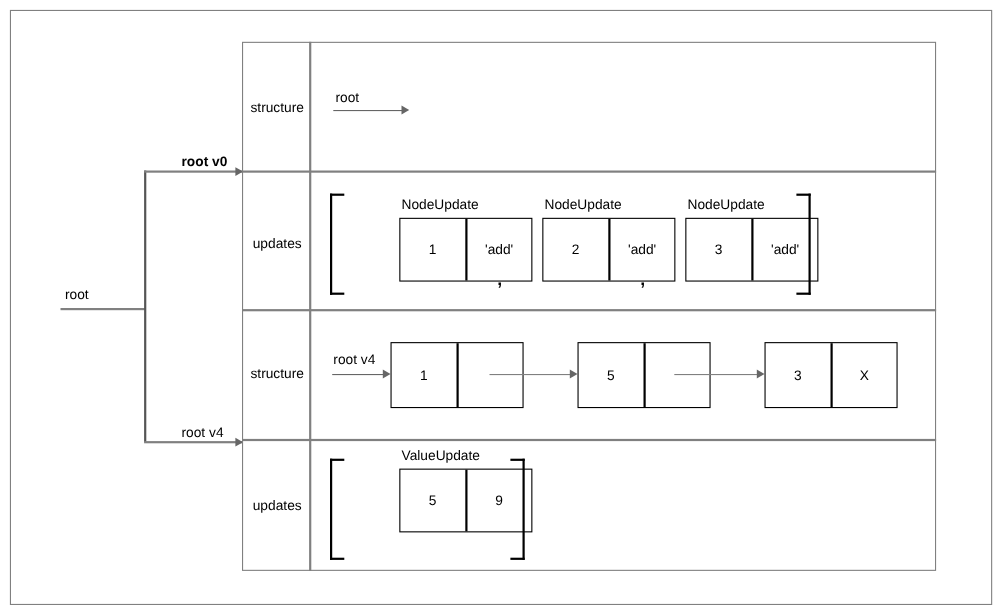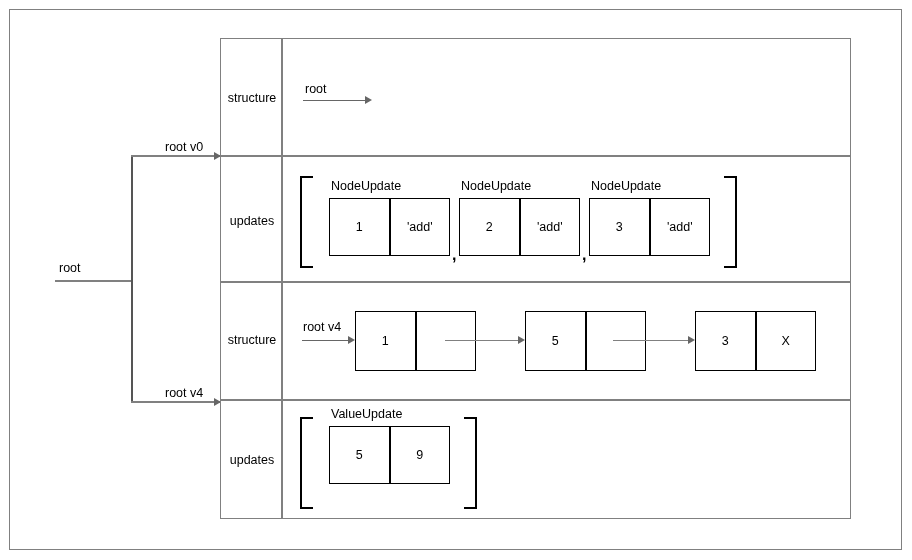--- a/index.html
+++ b/index.html
@@ -88,21 +88,21 @@
   .branch-v0     { left: 131px; top: 155px; width: 89px; }
   .branch-v4     { left: 131px; top: 401px; width: 89px; }
 
   .edge-label {
     position: absolute;
     font-size: 12.5px;
     color: #000000;
     white-space: nowrap;
   }
   .lbl-root   { left: 59px;  top: 261px; }
-  .lbl-rootv0 { left: 165px; top: 140px; }
+  .lbl-rootv0 { left: 165px; top: 140px; font-weight: bold; }
   .lbl-rootv4 { left: 165px; top: 386px; }
 
   
   .arrowhead {
     position: absolute;
     width: 0; height: 0;
     border-top: 4px solid transparent;
     border-bottom: 4px solid transparent;
     border-left: 7px solid #666666;
   }
@@ -135,20 +135,21 @@
   .bk1-l { left: 300px; top: 176px; height: 88px; }
   .bk1-r { left: 724px; top: 176px; height: 88px; }
   .bk2-l { left: 300px; top: 417px; height: 88px; }
   .bk2-r { left: 464px; top: 417px; height: 88px; }
 
   
   .record {
     position: absolute;
     width: 121px;
     height: 72px;
+    margin-left: 34px;
   }
   .record .rec-title {
     position: absolute;
     left: 2px;
     top: -19px;
     font-size: 12.5px;
     color: #000000;
     white-space: nowrap;
   }
   .record .rec-box {

